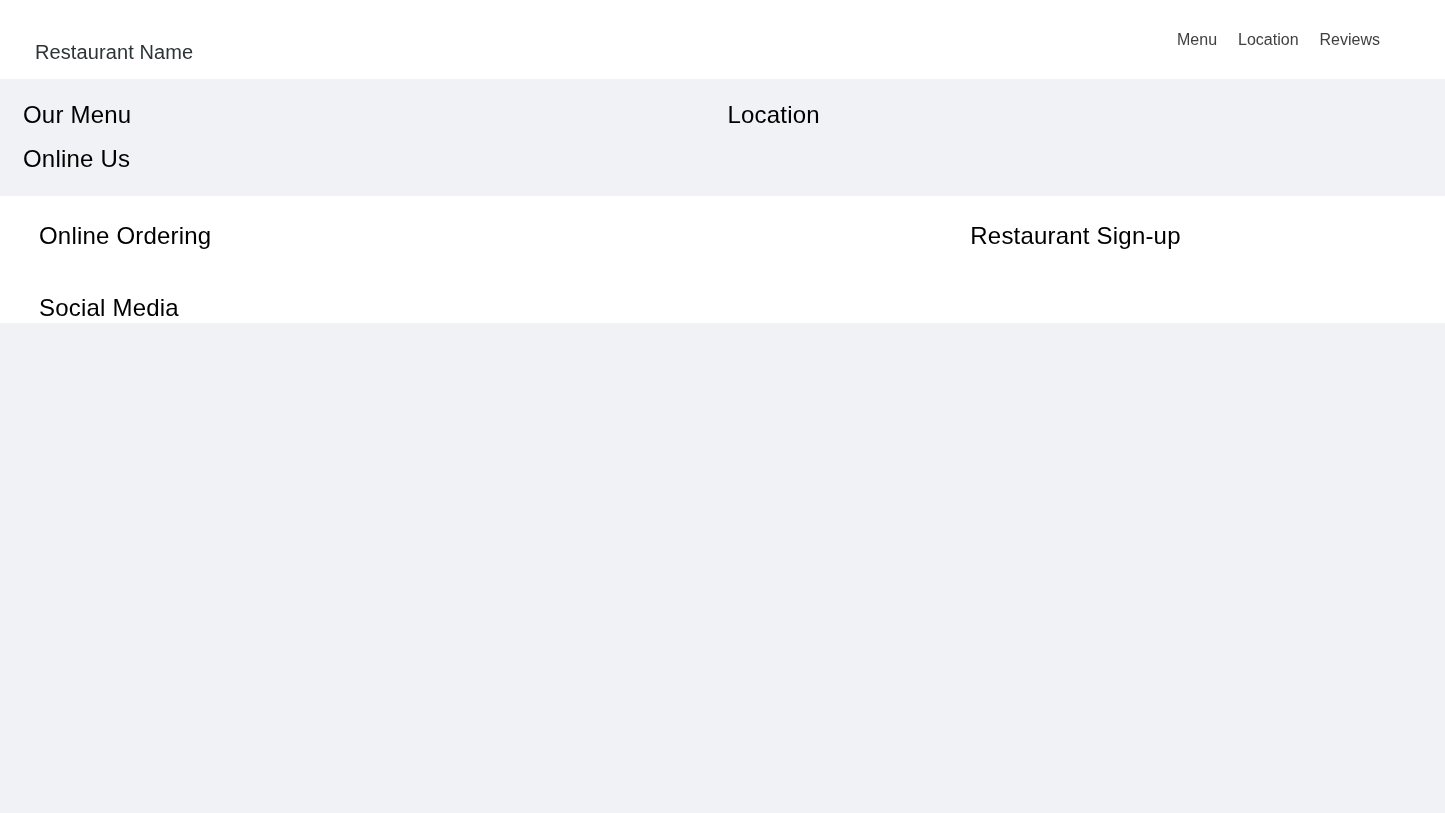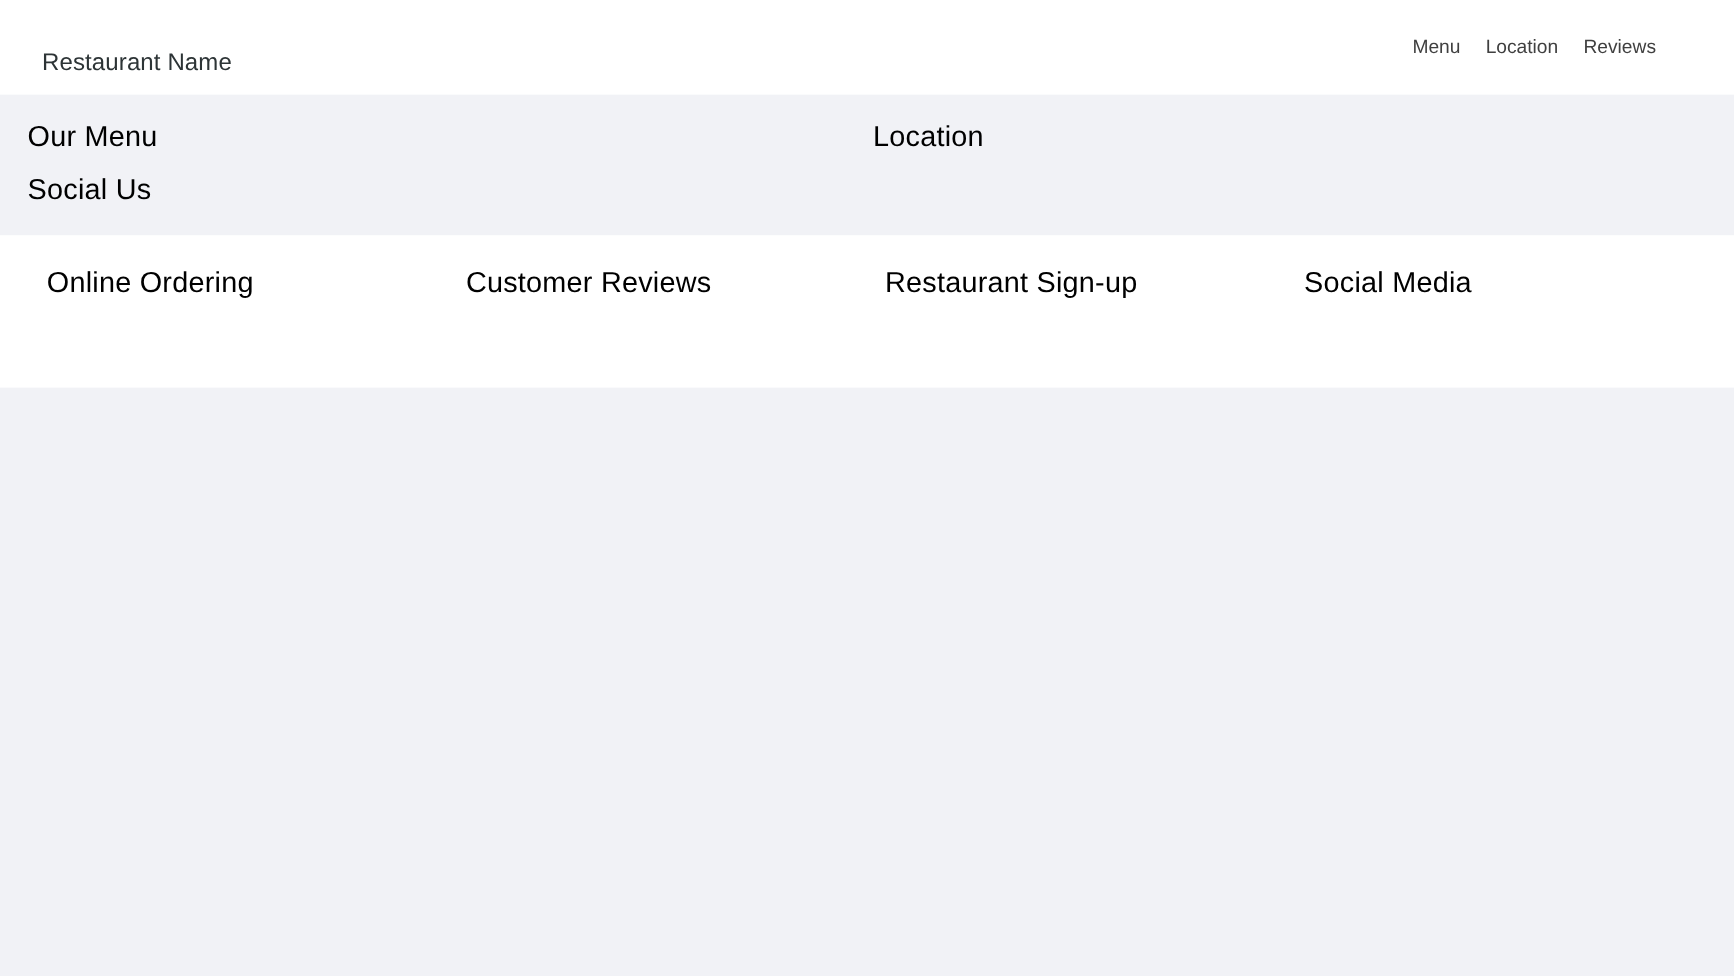--- a/index.html
+++ b/index.html
@@ -81,21 +81,21 @@
 
   
   .site-footer {
     background: #ffffff;
     padding: 24px;
     height: 127px;
   }
 
   .footer-grid {
     display: grid;
-    grid-template-columns: repeat(4, 1fr);
+    grid-template-columns: repeat(3, 1fr);
     column-gap: 0;
   }
 
   .footer-col {
     padding: 0 15px;
   }
 
   .footer-title {
     font-size: 24px;
     font-weight: 400;
@@ -124,41 +124,40 @@
     <a class="nav-link" href="#">Reviews</a>
   </nav>
 </header>
 
 <main class="main-section">
 
   <div class="main-col">
     <h2 class="section-title">Our Menu</h2>
     <div class="section-body"></div>
 
-    <h2 class="section-title last">Social Us</h2>
+    <h2 class="section-title last">Online Us</h2>
     <div class="section-body"></div>
   </div>
 
   <div class="main-col">
     <h2 class="section-title last">Location</h2>
     <div class="section-body"></div>
   </div>
 
 </main>
 
 <footer class="site-footer">
   <div class="footer-grid">
 
     <div class="footer-col">
       <h2 class="footer-title">Online Ordering</h2>
       <div class="footer-col-body"></div>
     </div>
 
     <div class="footer-col">
-      <h2 class="footer-title">Customer Reviews</h2>
       <div class="footer-col-body"></div>
     </div>
 
     <div class="footer-col">
       <h2 class="footer-title">Restaurant Sign-up</h2>
       <div class="footer-col-body"></div>
     </div>
 
     <div class="footer-col">
       <h2 class="footer-title">Social Media</h2>

